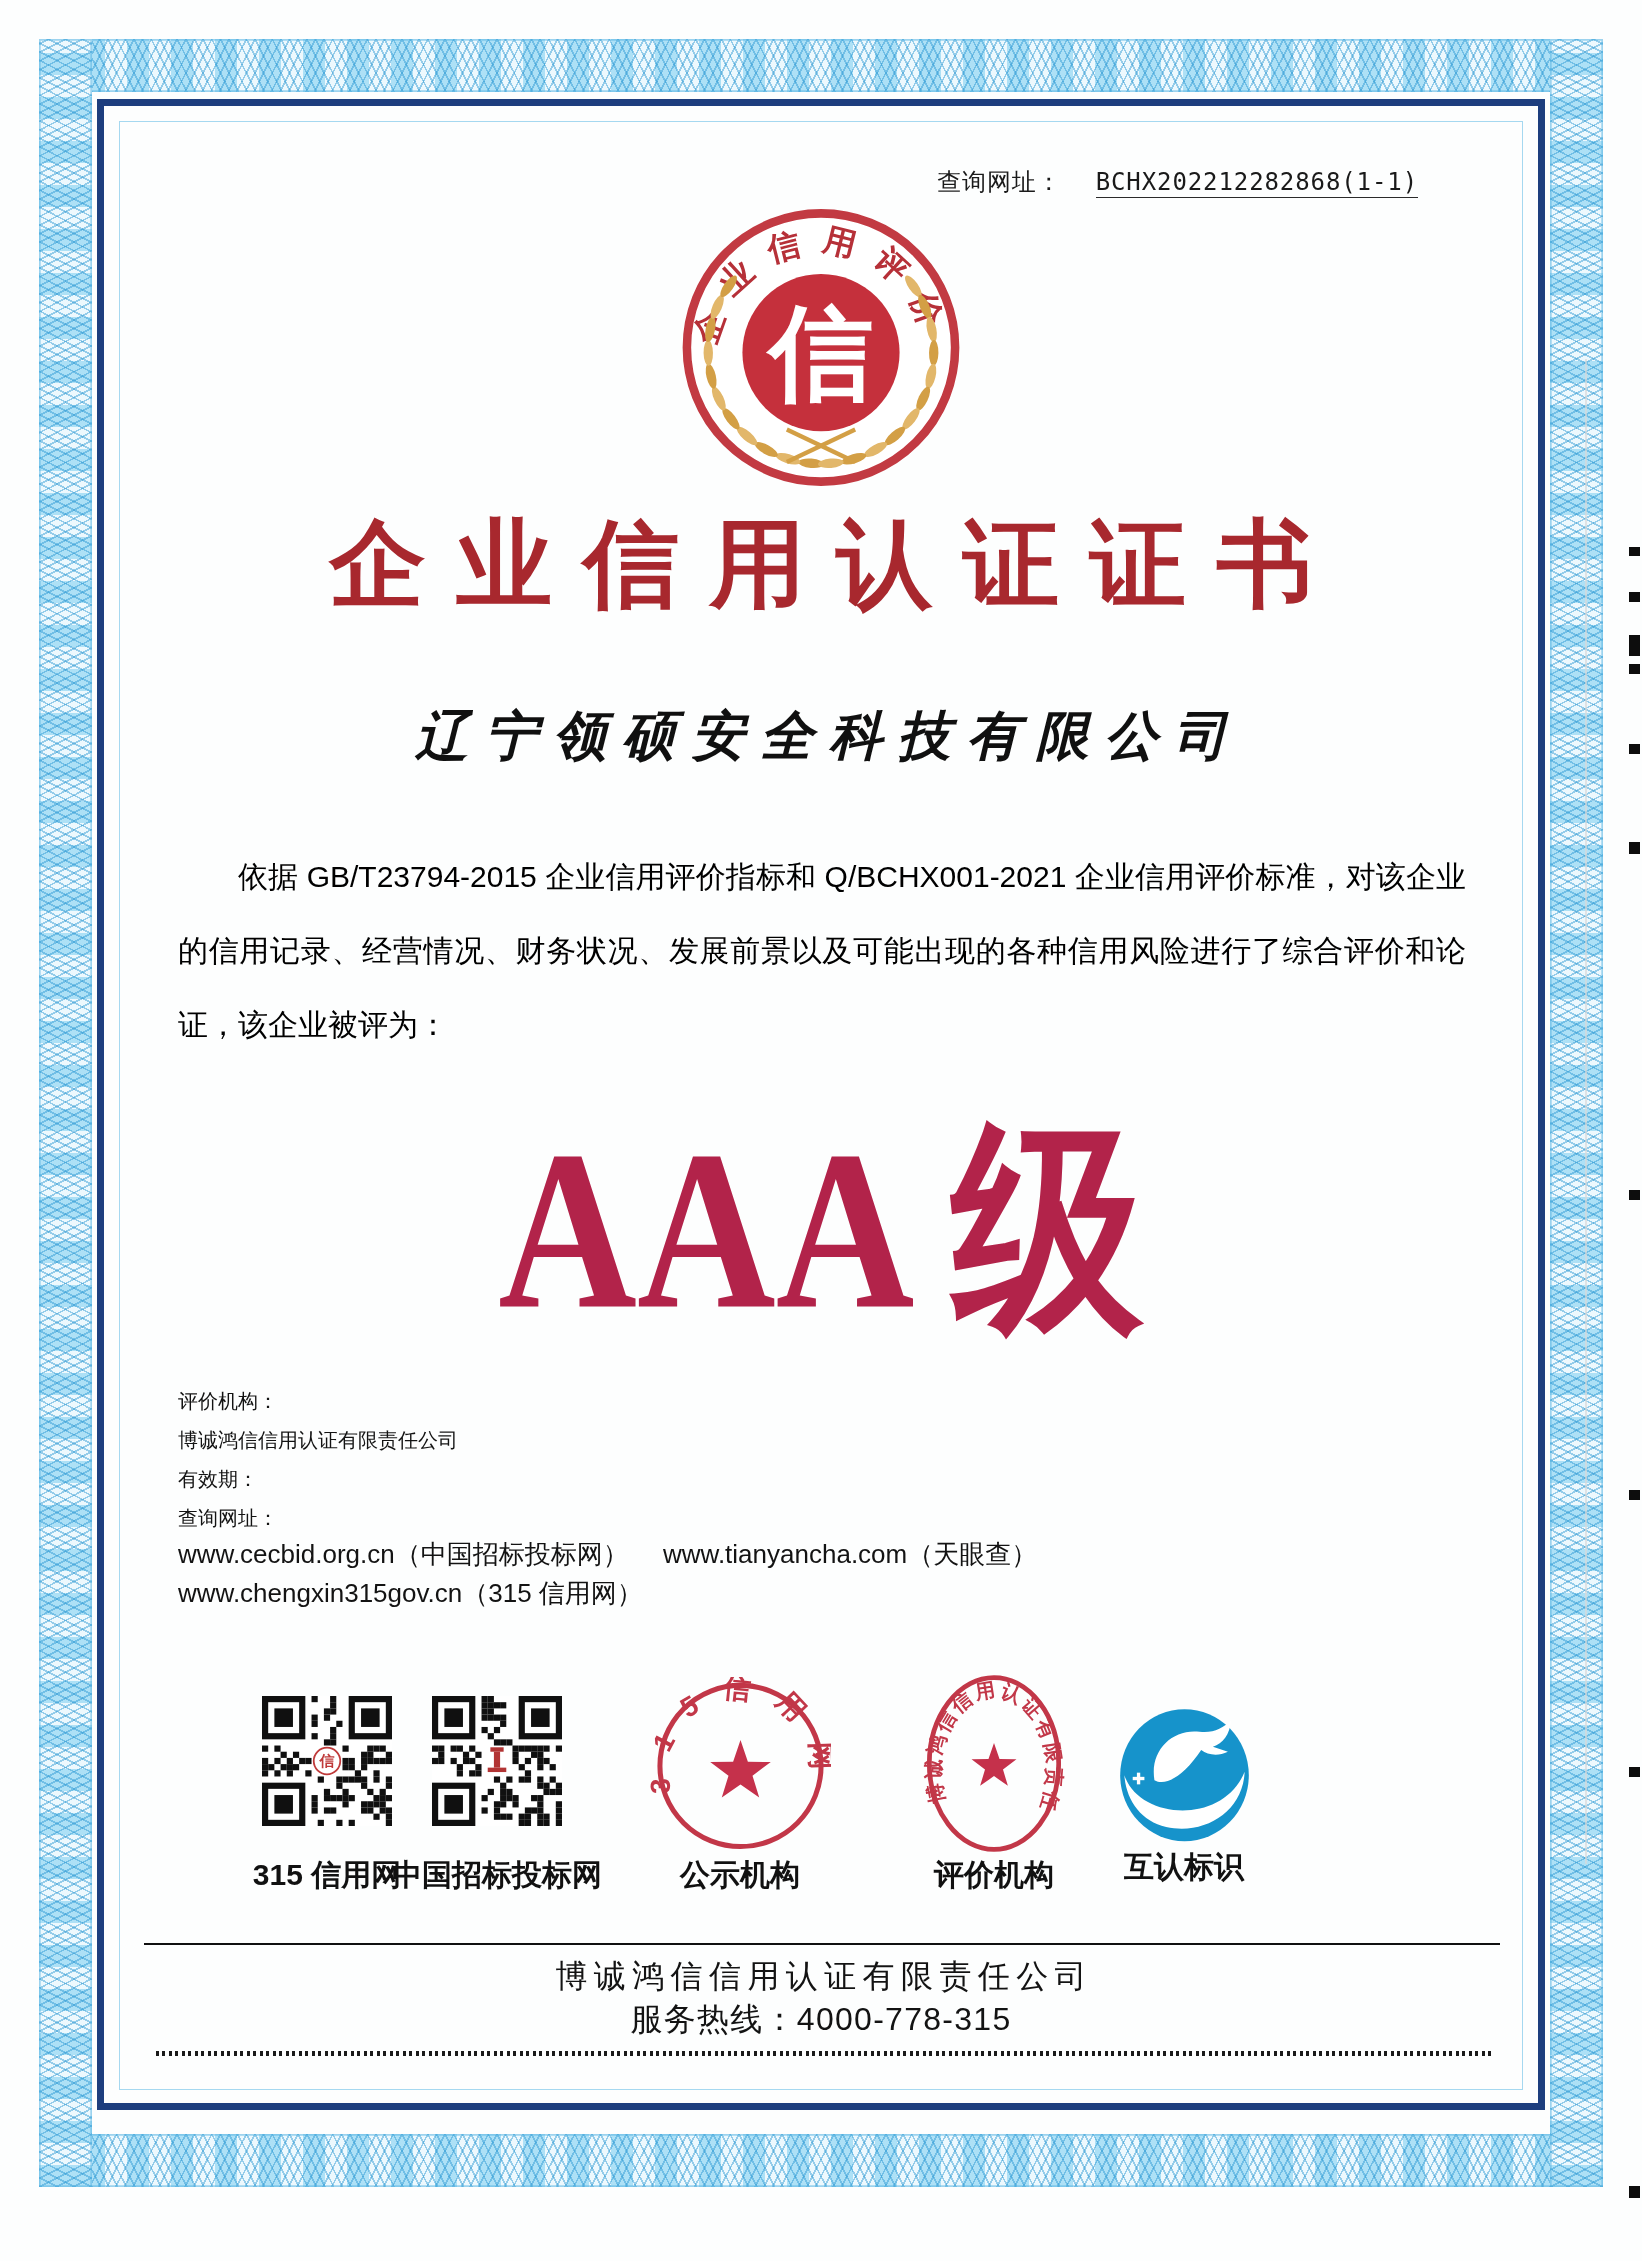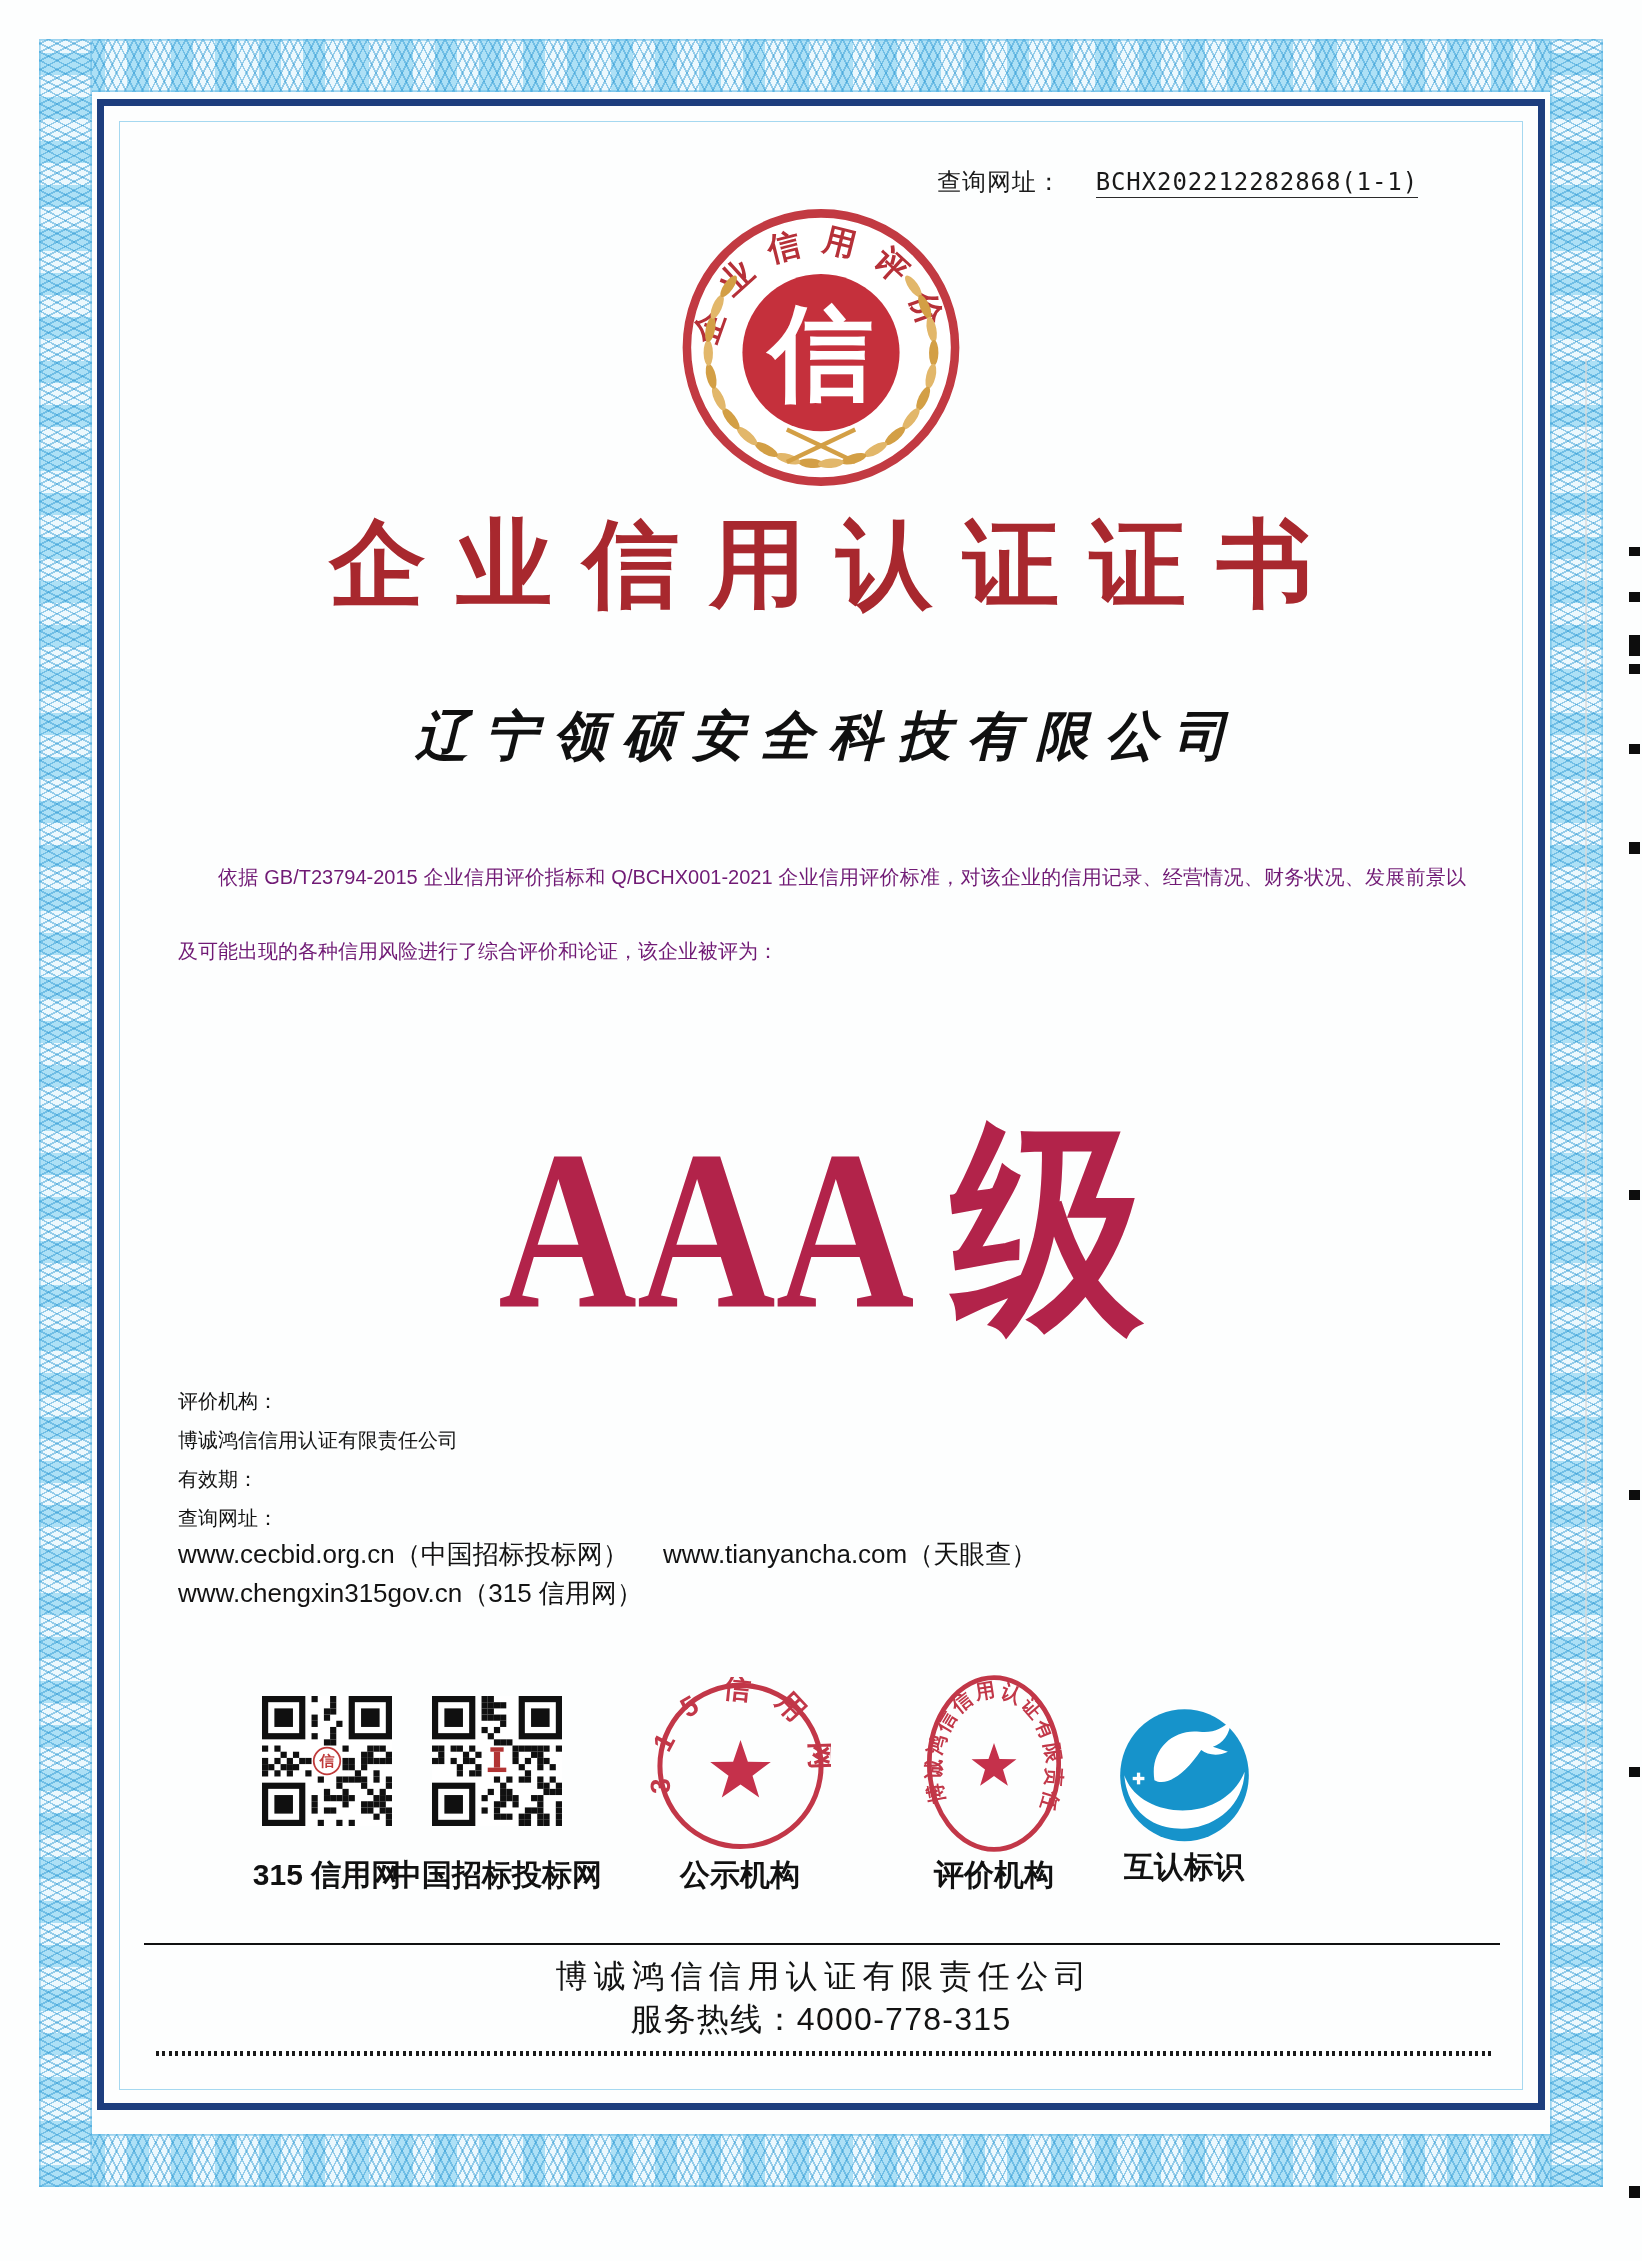--- a/index.html
+++ b/index.html
@@ -31,21 +31,21 @@
   .credit-code .code{font-family:"DejaVu Sans Mono","Liberation Mono",monospace;border-bottom:1.7px solid #2a2a2a;padding-bottom:0.9px;margin-left:34px;}
   .emblem{position:absolute;top:204px;left:50%;transform:translateX(-50%);}
 
   .title{position:absolute;top:501px;left:0;right:0;text-align:center;
     font-family:"Liberation Serif","DejaVu Serif",serif;font-weight:700;font-size:96px;
     color:#a8282e;letter-spacing:.32em;text-indent:.32em;white-space:nowrap;}
   .company{position:absolute;top:701px;left:0;right:0;text-align:center;
     font-weight:700;font-size:53px;color:#101010;letter-spacing:.3em;text-indent:.3em;white-space:nowrap;font-style:italic;}
 
   .body-par{position:absolute;top:840px;left:178px;width:1288px;
-    font-size:20px;line-height:74px;text-align:justify;text-indent:2em;color:#701a75;}
+    font-size:30px;line-height:74px;text-align:justify;text-indent:2em;color:#000000;}
 
   .rating{position:absolute;top:1079px;left:0;right:0;text-align:center;
     font-family:"Liberation Serif","DejaVu Serif",serif;font-weight:700;font-size:192px;
     color:#b2234a;transform:scaleY(1.18);transform-origin:center top;white-space:nowrap;}
 
   
   .info{position:absolute;top:1382px;left:178px;font-size:20px;color:#131313;}
   .info .line{height:39px;line-height:39px;}
   .url-grid{position:absolute;top:1535px;left:178px;width:1288px;display:grid;
     grid-template-columns:485px 1fr;font-size:26px;color:#131313;}

